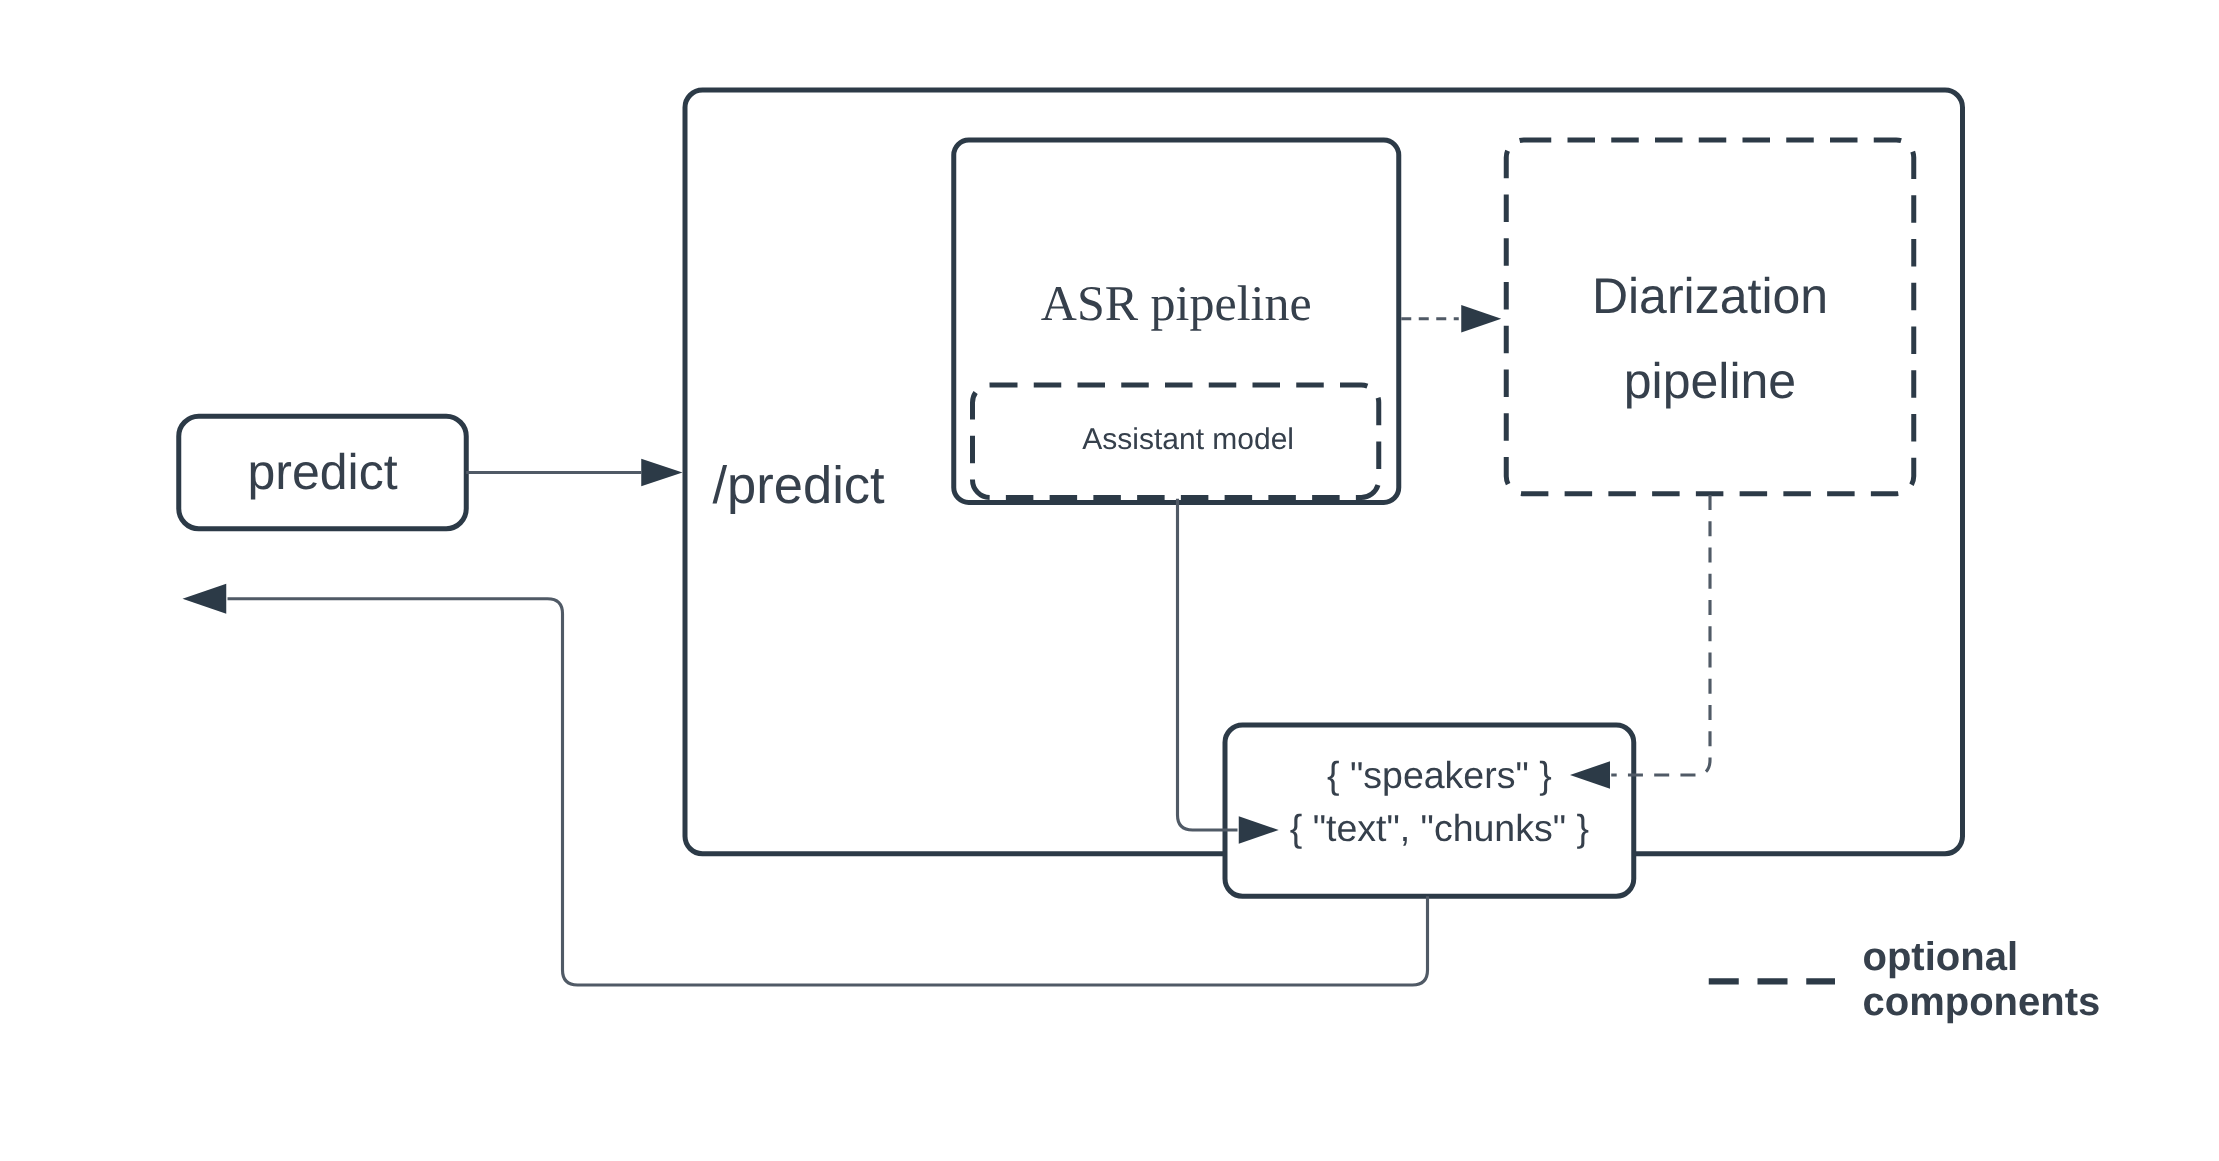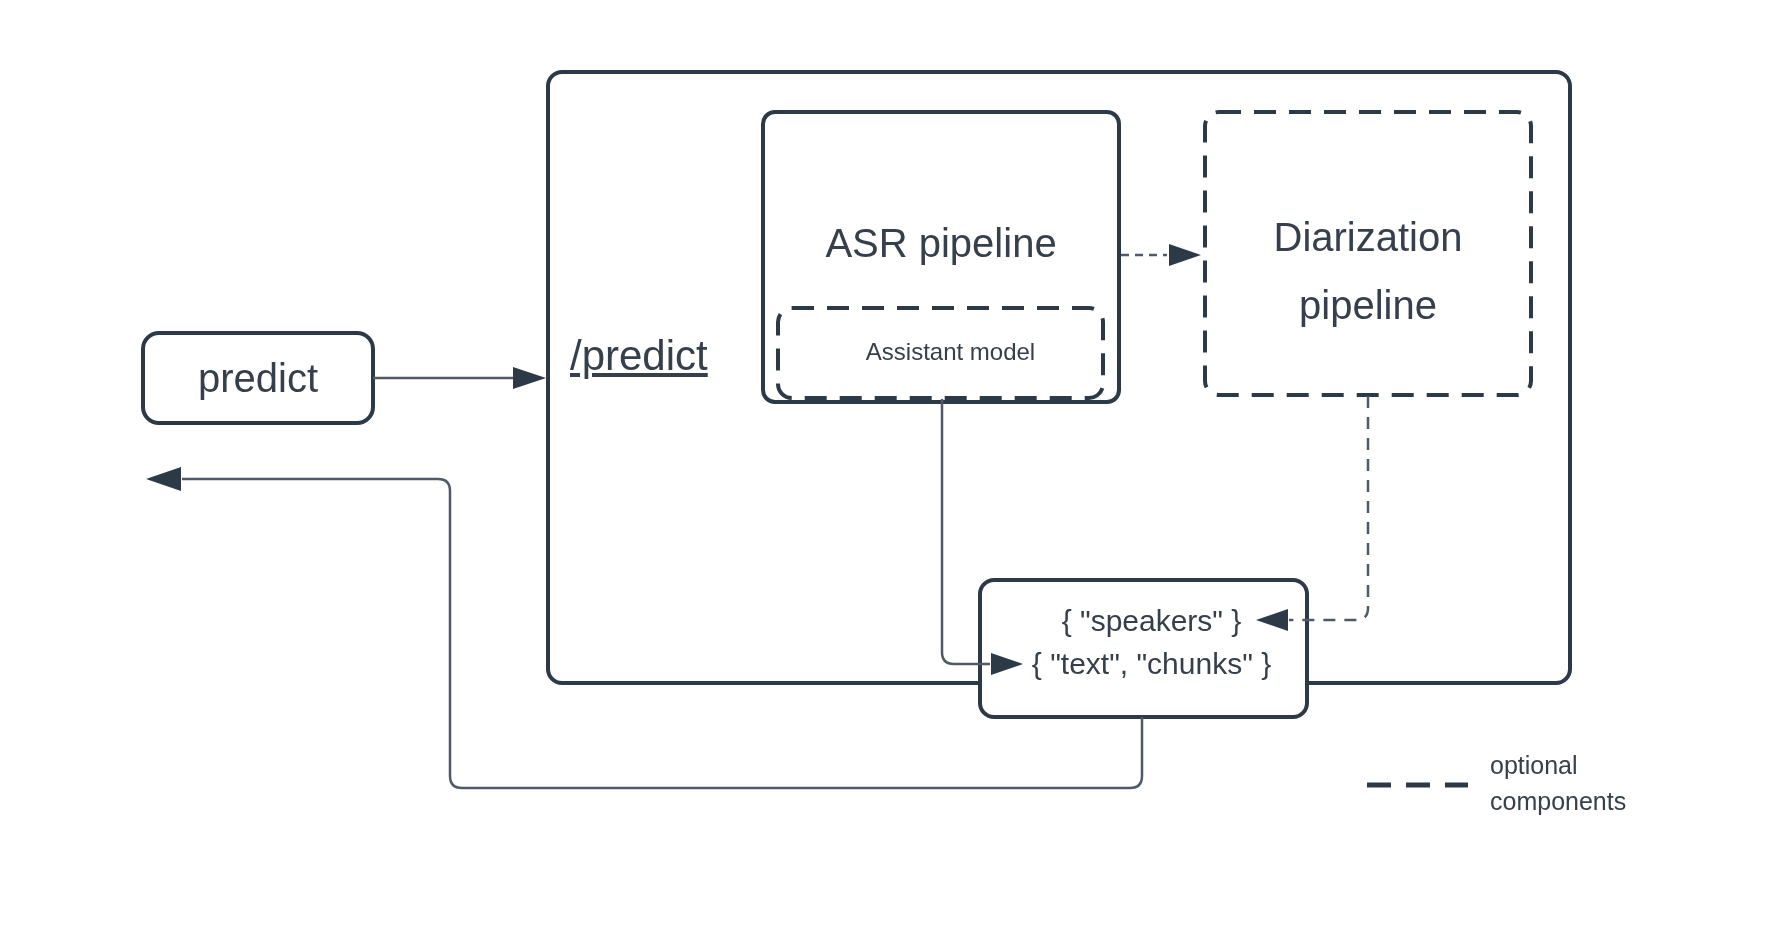--- a/index.html
+++ b/index.html
@@ -63,27 +63,27 @@
     position: absolute;
     color: var(--color-text, #36404c);
     white-space: pre-line;
   }
   .label.center {
     text-align: center;
   }
   .request-label  { left: 143px;  top: 333px; width: 230px; height: 90px;
                     display: flex; align-items: center; justify-content: center;
                     font-size: 40px; }
-  .predict-label  { left: 570px;  top: 332px; font-size: 42px; text-decoration: underline; }
-  .asr-label      { left: 763px;  top: 219px; width: 356px; font-size: 40px; line-height: 48px; }
+  .predict-label  { left: 570px;  top: 364px; font-size: 42px; }
+  .asr-label      { left: 763px;  top: 219px; width: 356px; font-size: 40px; line-height: 48px; font-family: Liberation Serif, serif; }
   .assistant-label{ left: 788px;  top: 334px; width: 325px; font-size: 24px; line-height: 36px; }
   .diar-label     { left: 1205px; top: 203px; width: 326px; font-size: 40px; line-height: 68px; }
   .output-line1   { left: 988px;  top: 605px; width: 327px; font-size: 30px; line-height: 32px; }
   .output-line2   { left: 988px;  top: 648px; width: 327px; font-size: 30px; line-height: 32px; }
-  .legend-label   { left: 1490px; top: 747px; width: 190px; font-size: 25px; line-height: 36px; }
+  .legend-label   { left: 1490px; top: 747px; width: 190px; font-size: 32px; line-height: 36px; font-weight: bold; }
 </style>
 </head>
 <body>
 
 <div class="stage">
 
   <svg class="artwork" viewBox="0 0 1775 929">
 
     <g>
       <rect class="box" x="548" y="72" width="1022" height="611" rx="14"></rect>

